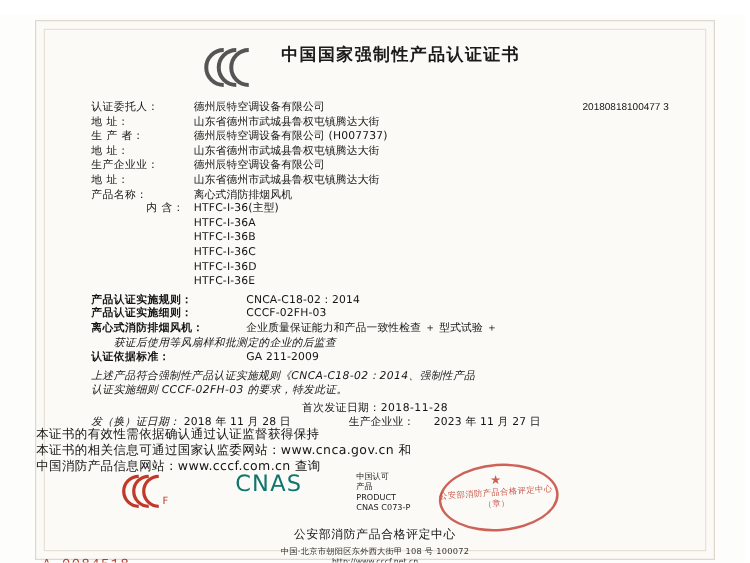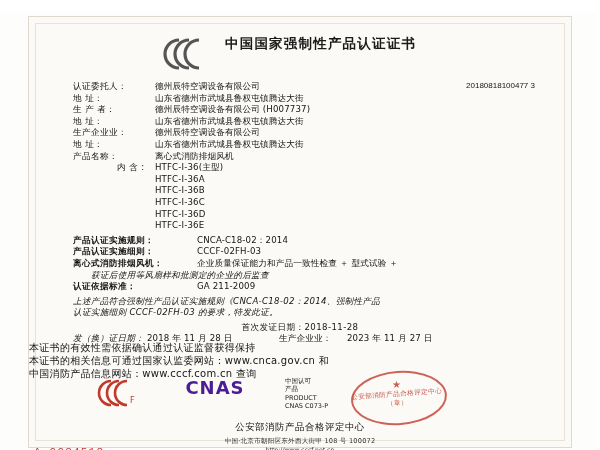--- a/index.html
+++ b/index.html
@@ -156,23 +156,23 @@
   }
   .cnas {
     position: absolute;
     left: 130px;
     top: 8px;
     width: 112px;
     text-align: center;
   }
   .cnas-word {
     font-size: 18px;
-    font-weight: bold;
+    font-weight: normal;
     letter-spacing: 1px;
-    color: #4c1d95;
+    color: #0f766e;
     font-family: "DejaVu Sans", "Liberation Sans", sans-serif;
   }
   .cn-product {
     position: absolute;
     left: 256px;
     top: 8px;
     font-size: 6.5px;
     line-height: 8.4px;
     color: #222;
     text-align: left;

